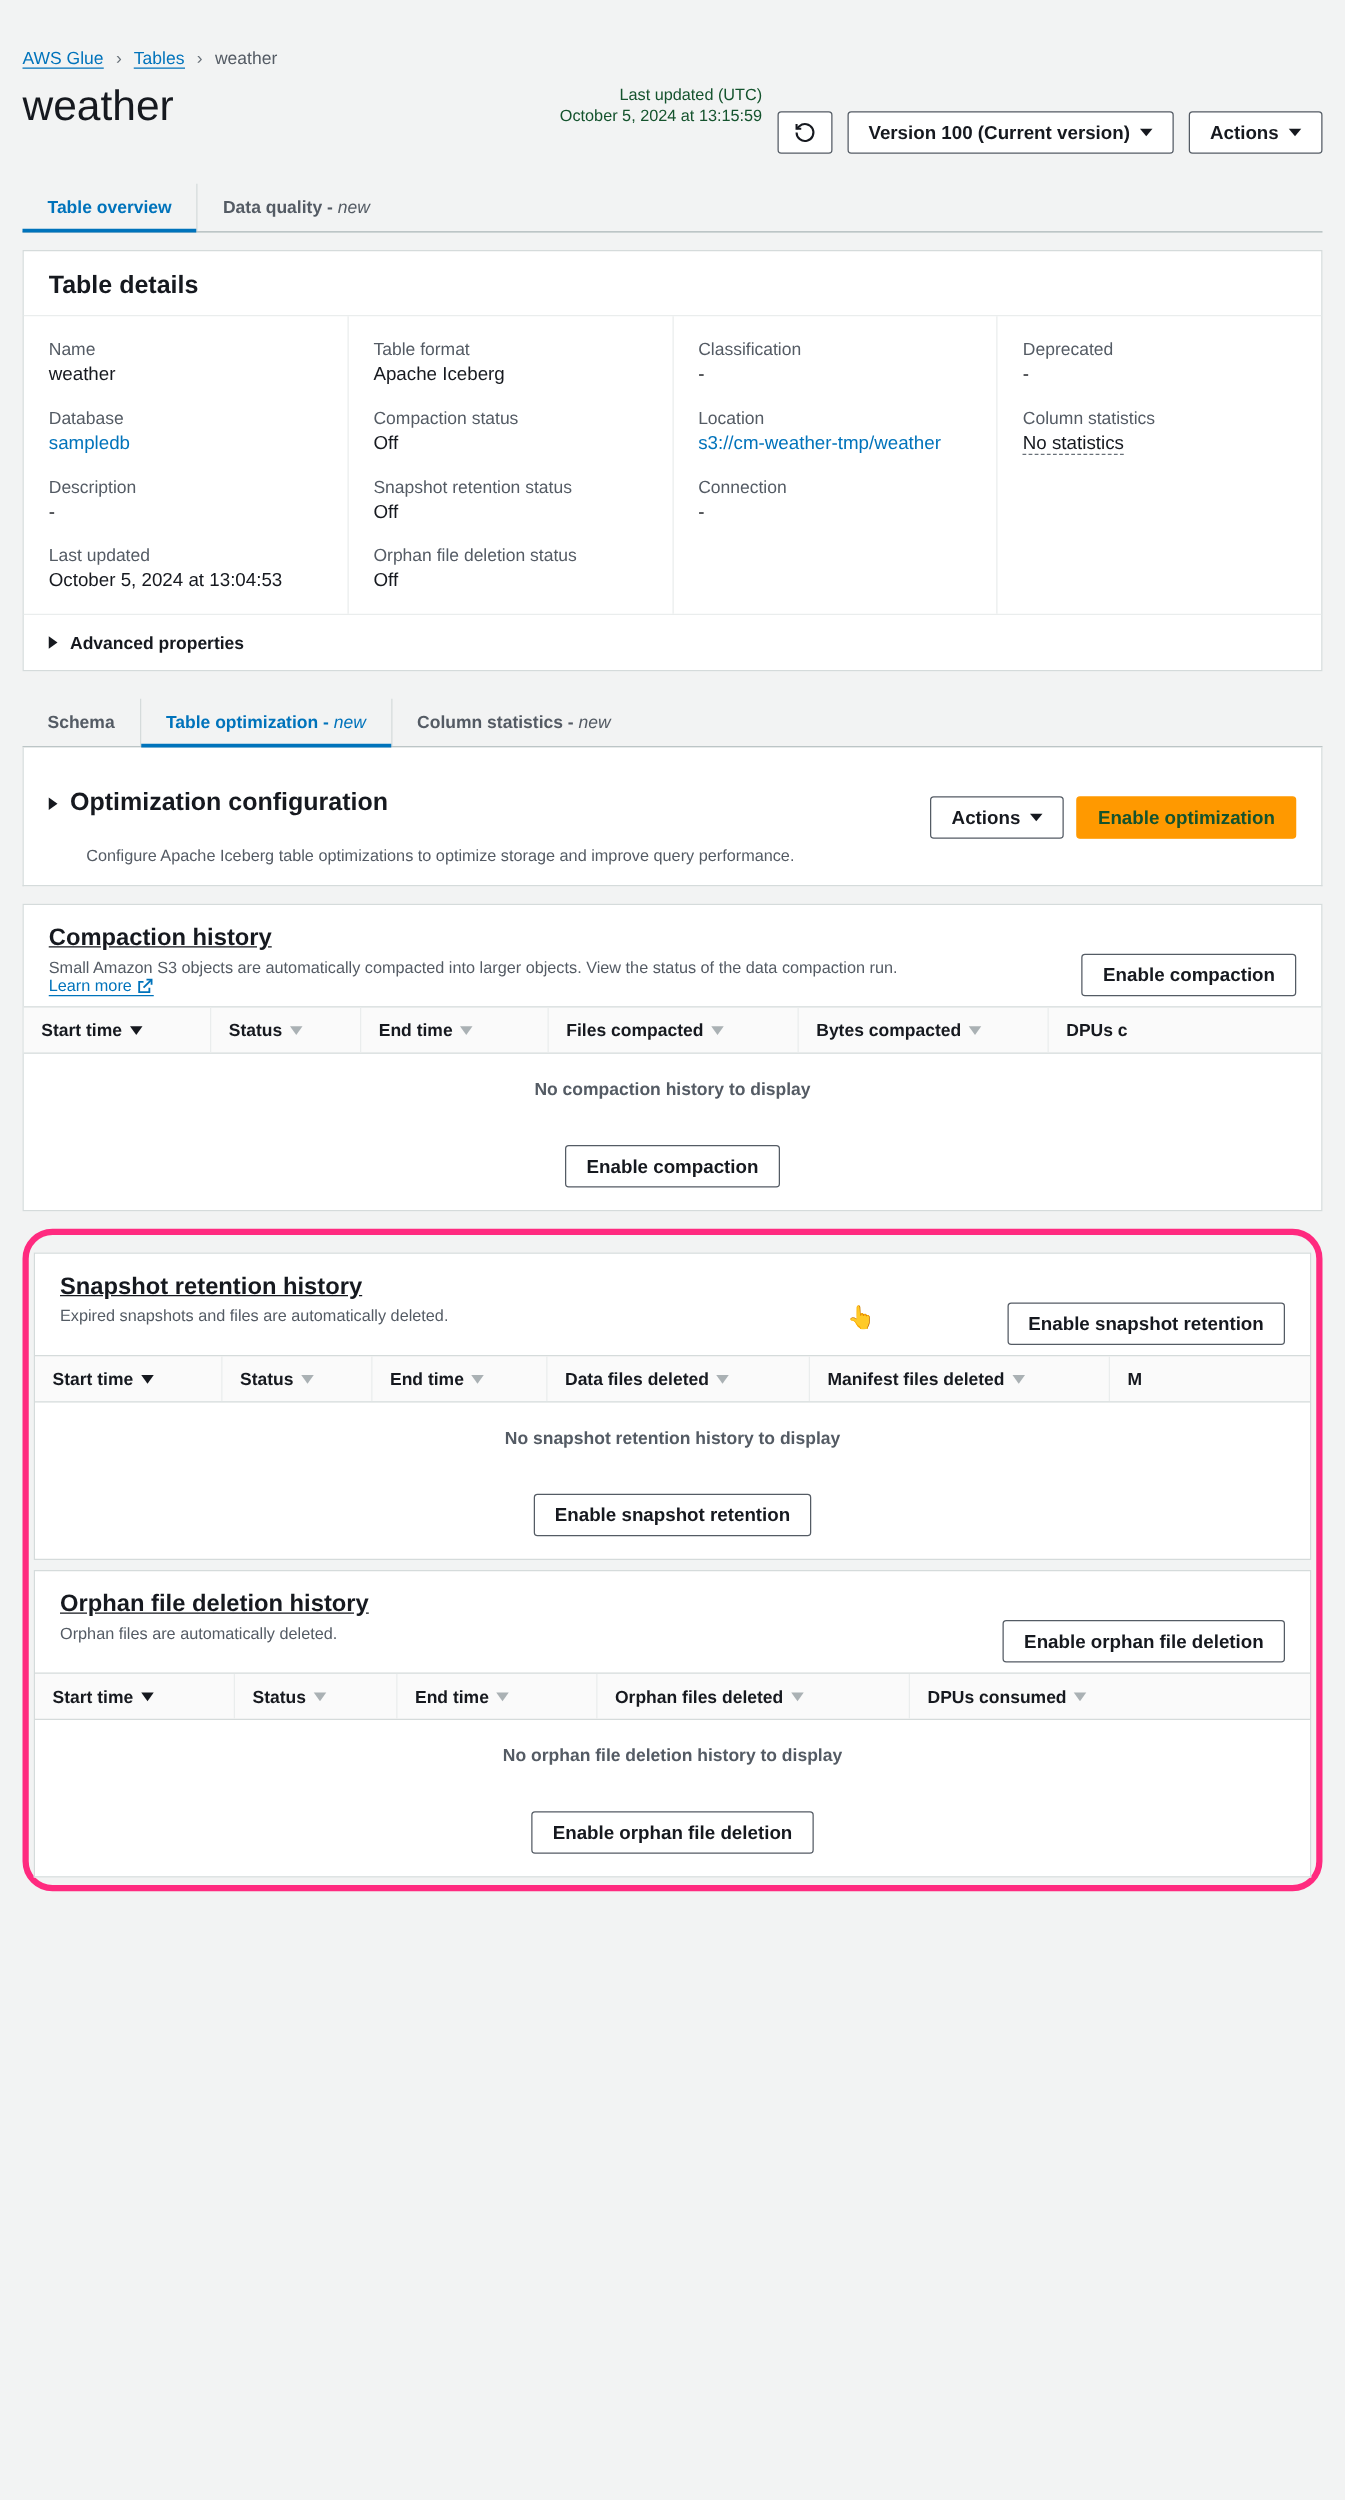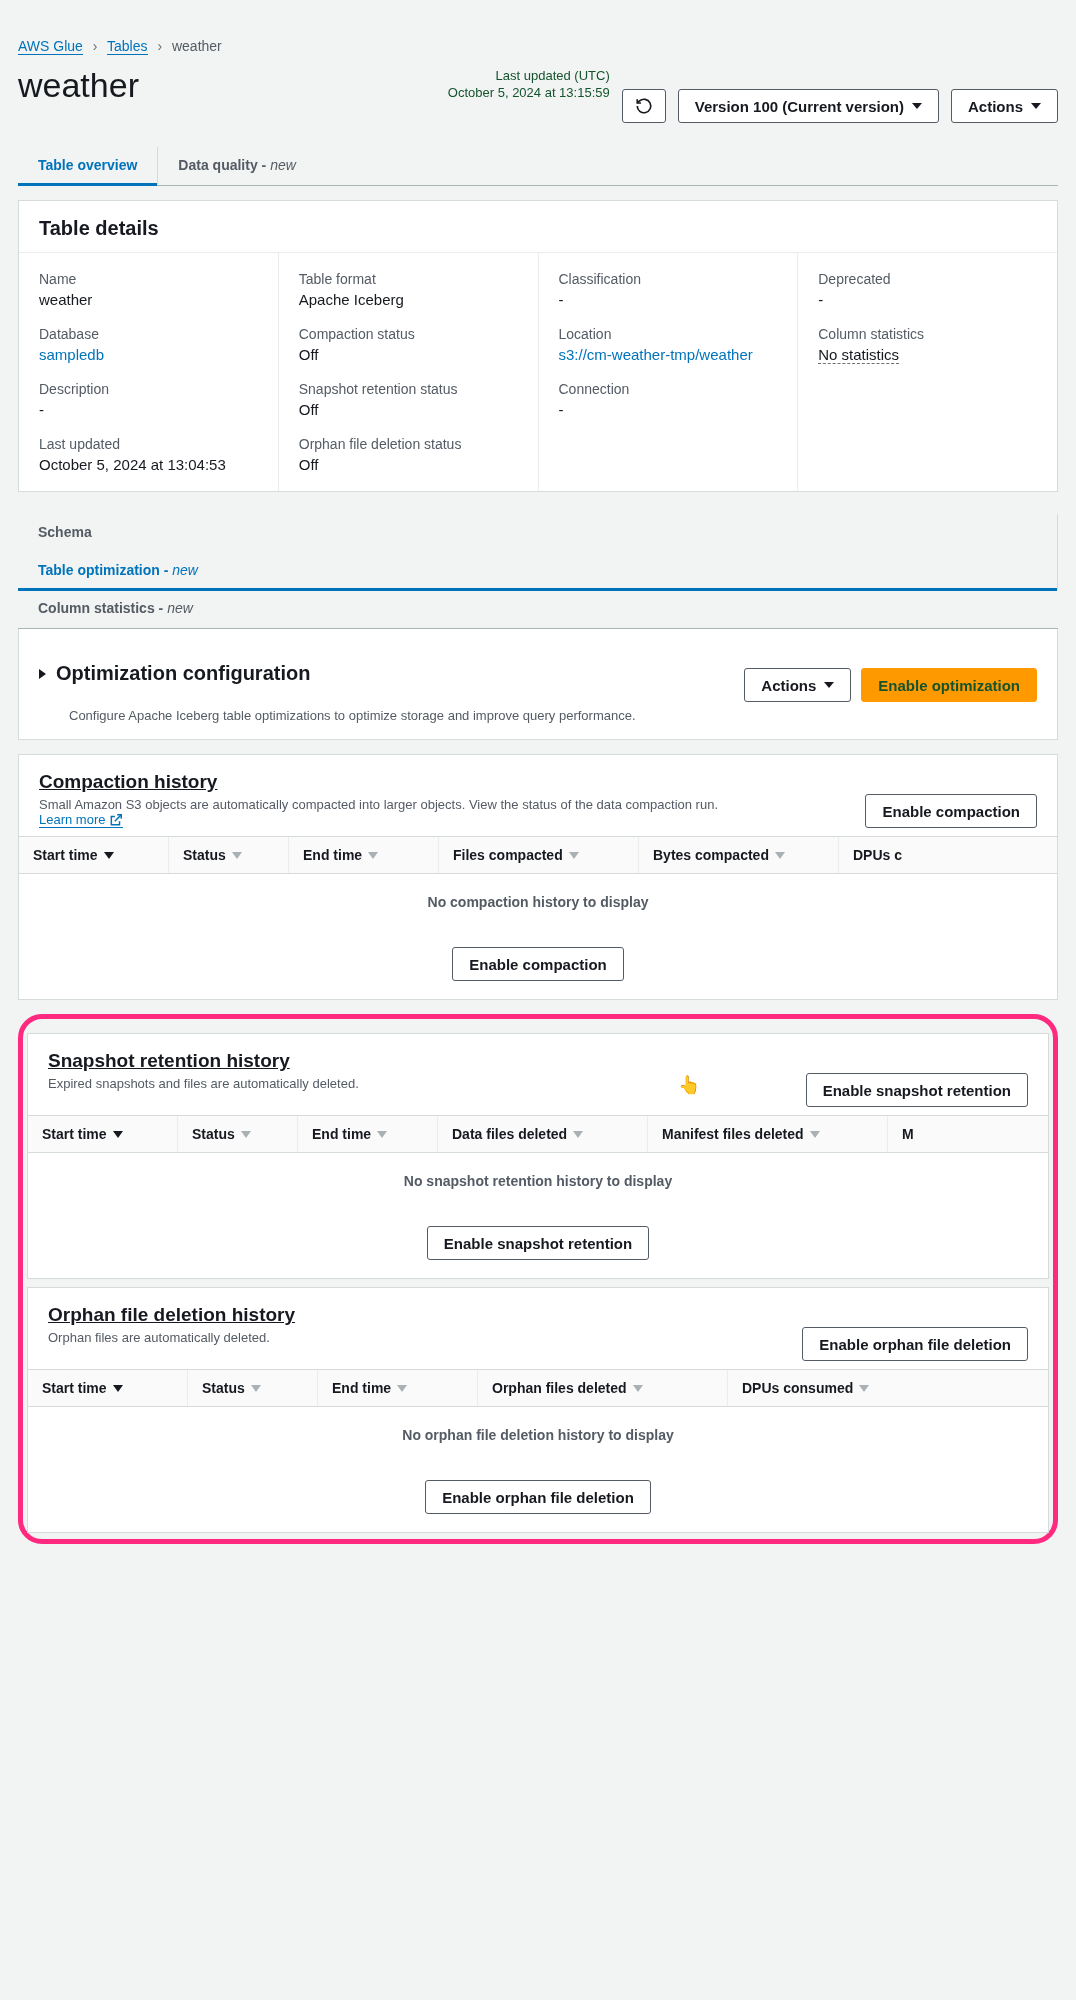--- a/index.html
+++ b/index.html
@@ -179,23 +179,27 @@
         <div class="field">
             <div class="field-label">Deprecated</div>
             <div class="field-value">-</div>
           </div>
         <div class="field">
             <div class="field-label">Column statistics</div>
             <div class="field-value"><span class="dashed-under">No statistics</span></div>
           </div>
       </div>
     </div>
-  </div>
-
-  <div class="sub-tabs tabs" style="margin-top:22px;flex-direction:column;">
+    <div class="expand-row">
+      <span class="caret-right"></span>
+      <span>Advanced properties</span>
+    </div>
+  </div>
+
+  <div class="sub-tabs tabs" style="margin-top:22px;">
     <div class="tab">Schema</div>
     <div class="tab active">
       <span>Table optimization - </span><span class="new">new</span>
     </div>
     <div class="tab">
       <span>Column statistics - </span><span class="new">new</span>
     </div>
   </div>
 
   <div class="panel" style="margin-top:0;border-top:none;">

